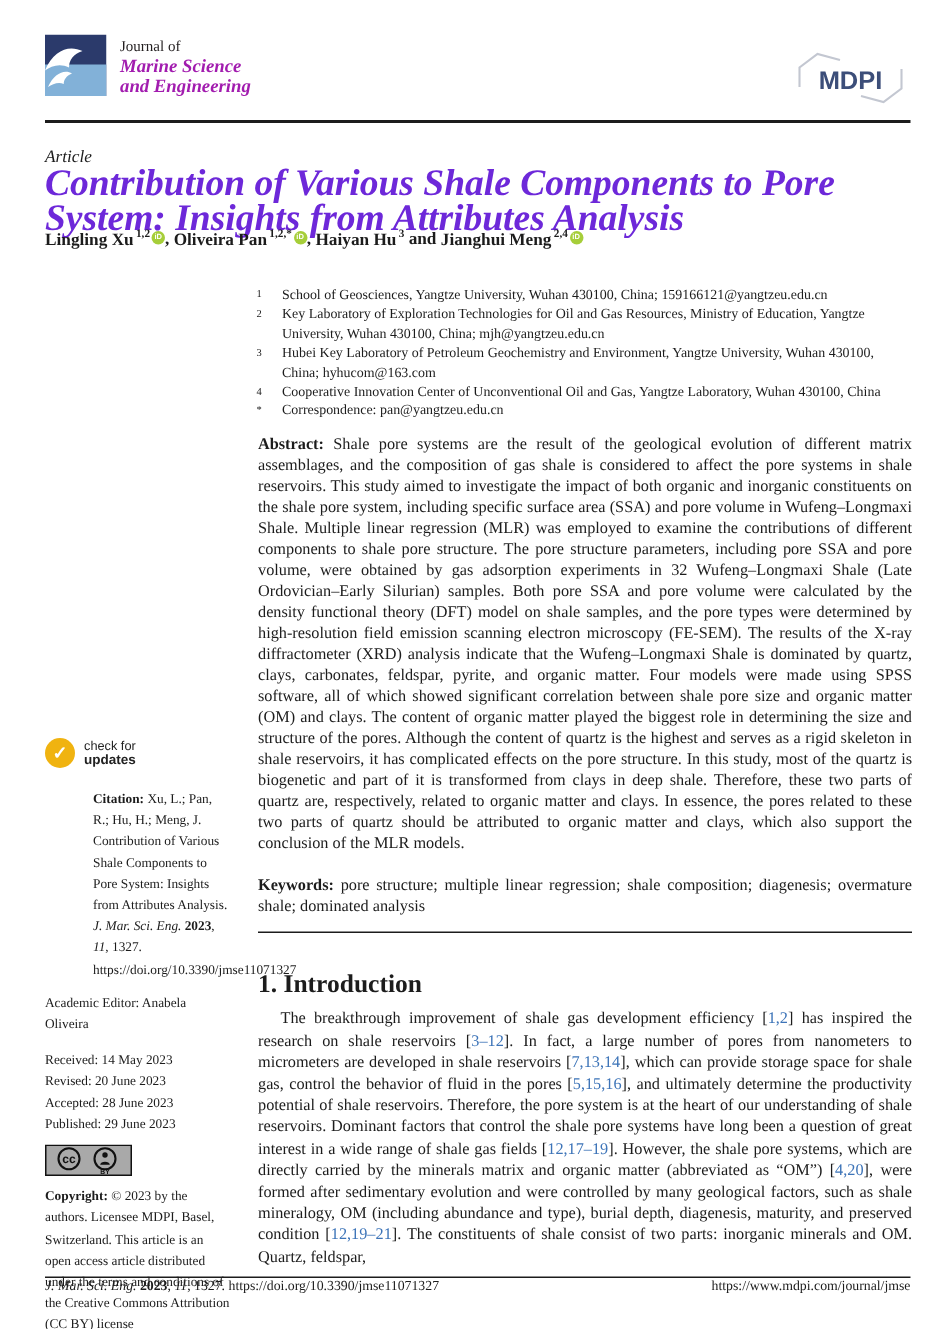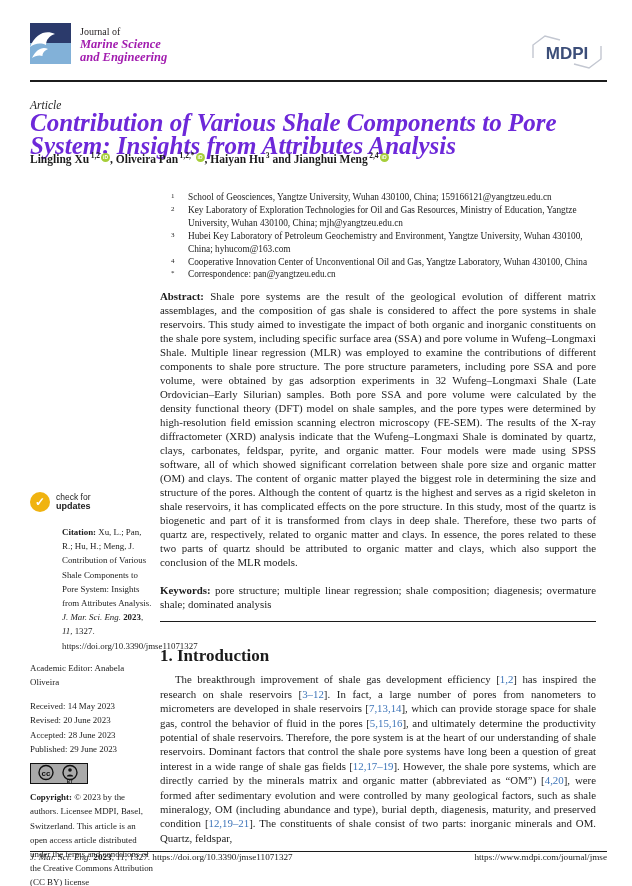--- a/index.html
+++ b/index.html
@@ -22,21 +22,21 @@
   .authors-line sup { font-size:7.5px; margin-left:1.5px; }
   .orcid { display:inline-block; width:9px; height:9px; border-radius:50%; background:#a6ce39; color:#fff;
            font:bold 5px/9px "Liberation Sans",sans-serif; text-align:center; vertical-align:4px; margin-left:1px; }
 
   
   .affiliations { position:absolute; left:167px; top:191px; width:441px; font-size:9.3px; line-height:12.9px; }
   .aff-row { position:relative; padding-left:21px; }
   .aff-marker { position:absolute; left:4px; top:-1px; font-size:7px; }
 
   
-  .main-col { position:absolute; left:160px; top:289px; width:436px; }
+  .main-col { position:absolute; left:172px; top:289px; width:436px; }
   .abstract, .keywords, .intro { font-size:10.85px; line-height:14px; text-align:justify; }
   .keywords { margin-top:14px; }
   .b { font-weight:bold; }
   .i { font-style:italic; }
   .section-divider { margin-top:10px; width:436px; height:1.4px; background:#1c1c1c; }
   .section-heading { margin-top:24px; font-size:17px; font-weight:bold; }
   .intro { margin-top:6px; line-height:14.4px; text-indent:15px; }
   .ref { color:#3d74b8; }
 
   

